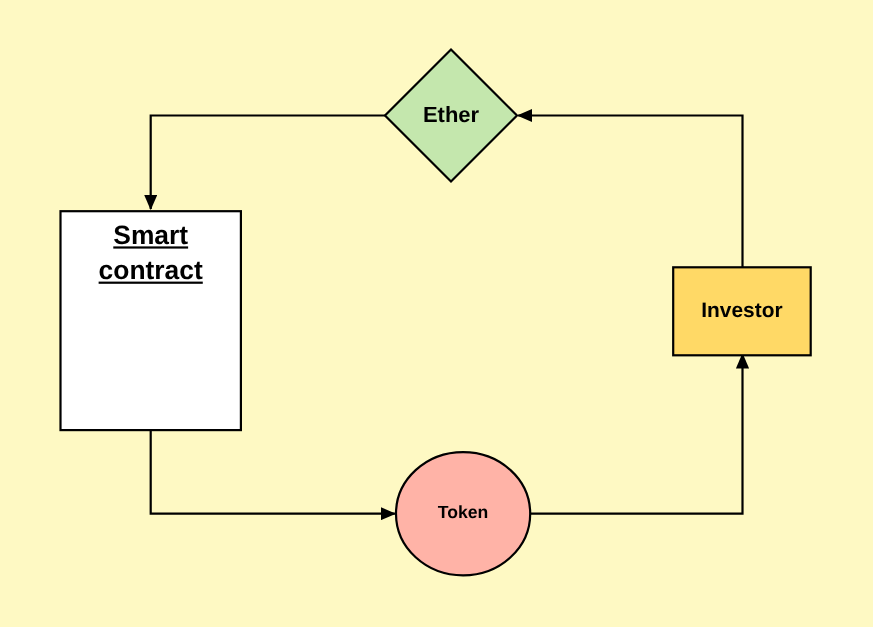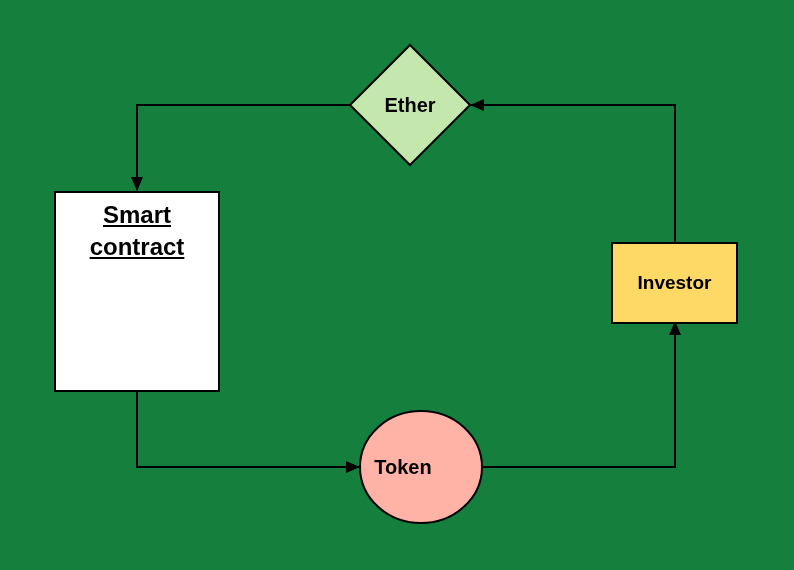--- a/index.html
+++ b/index.html
@@ -5,21 +5,21 @@
   html, body {
     margin: 0;
     padding: 0;
     background: #ffffff;
     font-family: "Liberation Sans", sans-serif;
   }
   .canvas {
     position: relative;
     width: 794px;
     height: 570px;
-    background: #15803d;
+    background: #fef9c3;
     overflow: hidden;
   }
   .diagram-svg {
     position: absolute;
     left: 0;
     top: 0;
   }
   .edge {
     fill: none;
     stroke: #000000;
@@ -55,22 +55,22 @@
   .label-smart-contract .wrap {
     display: inline-block;
     max-width: 125px;
   }
   .label-investor {
     left: 612px; top: 243px; width: 125px; height: 80px;
     font-size: 19px;
     border-radius: 13px;
   }
   .label-token {
-    left: 342px; top: 411px; width: 122px; height: 112px;
-    font-size: 20px;
+    left: 360px; top: 411px; width: 122px; height: 112px;
+    font-size: 16px;
   }
 </style>
 </head>
 <body>
 
 <div class="canvas">
 
   <svg class="diagram-svg" width="794" height="570" viewBox="0 0 794 570">
     <defs>
       <marker id="arrowhead" markerUnits="userSpaceOnUse" markerWidth="14" markerHeight="12" viewBox="0 0 14 12" refX="13" refY="6" orient="auto">

